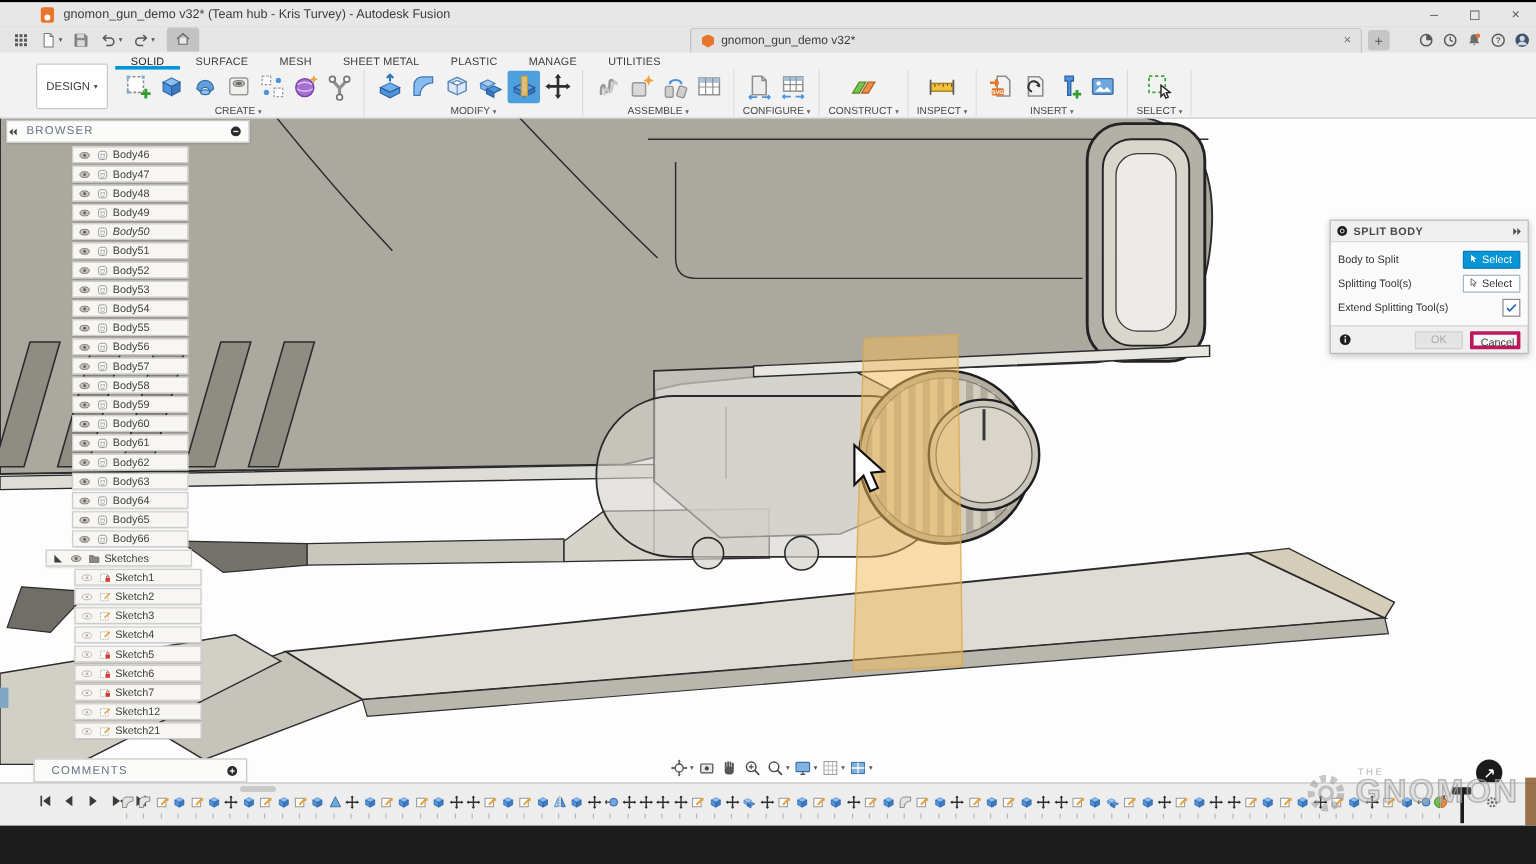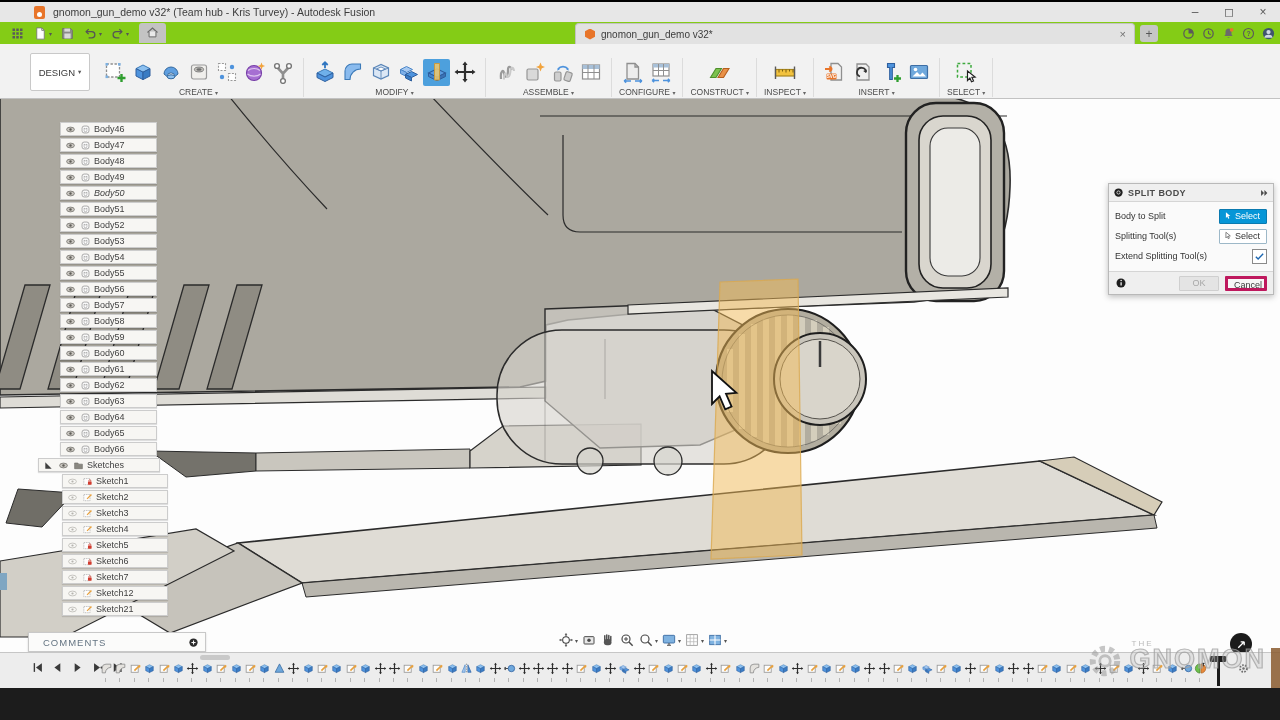--- a/index.html
+++ b/index.html
@@ -9,21 +9,21 @@
   #topline{position:absolute;left:0;top:0;width:1280px;height:2px;background:#000;}
   #titlebar{position:absolute;left:0;top:2px;width:1280px;height:20px;background:#e7e7e7;
             display:flex;align-items:center;border-bottom:1px solid #cfcfcf;}
   #app-ico{width:11px;height:13px;background:#e8752a;border-radius:2px;margin-left:34px;position:relative;}
   #app-ico::after{content:"";position:absolute;left:3px;bottom:2px;width:5px;height:5px;border-radius:50%;background:#fff;}
   #title-text{font-size:10.5px;color:#3c3c3c;margin-left:8px;}
   #win-controls{margin-left:auto;display:flex;align-items:center;height:100%;}
   .winbtn{width:34px;height:100%;display:flex;align-items:center;justify-content:center;
           font-size:12px;color:#5a5a5a;cursor:default;}
   
-  #tabstrip{position:absolute;left:0;top:22px;width:1280px;height:22px;background:#84cc16;}
+  #tabstrip{position:absolute;left:0;top:22px;width:1280px;height:22px;background:#e5e5e5;}
   #qat{position:absolute;left:6px;top:0;height:22px;display:flex;align-items:center;}
   .qitem{display:flex;align-items:center;margin:0 4px;}
   .qitem .caret{font-size:6px;color:#555;margin-left:1px;}
   #qat-home{background:#c3c3c3;border-radius:3px 3px 0 0;padding:2px 6px 3px;margin-left:6px;}
   #doctab{position:absolute;left:575px;top:1px;width:560px;height:21px;background:#e2e2e2;
           border-radius:4px 4px 0 0;display:flex;align-items:center;border:1px solid #c2c2c2;border-bottom:none;box-sizing:border-box;}
   .cube-ico{width:10px;height:11px;background:#e8752a;margin-left:9px;
             clip-path:polygon(50% 0,100% 25%,100% 75%,50% 100%,0 75%,0 25%);}
   #doctab-label{font-size:10px;color:#3c3c3c;margin-left:6px;}
   #tab-close{margin-left:auto;margin-right:8px;font-size:11px;color:#707070;}
@@ -219,20 +219,29 @@
           </svg>
         </div>
       </div>
   </div>
 
   <div id="ribbon">
     <div id="design-btn">
       <span>DESIGN</span>
       <span class="caret">▾</span>
     </div>
+    <div id="rtabs">
+        <div class="rtab active" style="border-bottom-color: rgb(6, 150, 215);">SOLID</div>
+        <div class="rtab">SURFACE</div>
+        <div class="rtab">MESH</div>
+        <div class="rtab">SHEET METAL</div>
+        <div class="rtab">PLASTIC</div>
+        <div class="rtab">MANAGE</div>
+        <div class="rtab">UTILITIES</div>
+      </div>
     <div id="rgroups">
         <div class="rgroup">
           <div class="rg-icons">
             <div class="ric">
               <svg viewBox="0 0 24 24" width="24" height="24" aria-hidden="true">
                 <rect x="3.5" y="4" width="13" height="13" fill="#fefefe" stroke="#8f8f8f" stroke-width="1.3" stroke-dasharray="2.4,1.6"></rect>
                 <rect x="2.5" y="3" width="2.6" height="2.6" fill="#7db0e0"></rect>
                 <rect x="15" y="3" width="2.6" height="2.6" fill="#7db0e0"></rect>
                 <rect x="2.5" y="15.5" width="2.6" height="2.6" fill="#7db0e0"></rect>
                 <path d="M18.5,14 V22 M14.5,18 H22.5" stroke="#2f9e2f" stroke-width="2.4"></path>
@@ -531,20 +540,34 @@
         <path d="M18,390 L74,394 L42,428 L6,424 Z" fill="#706e67" stroke="#2b2b2b" stroke-width="1"></path>
         <path d="M0,462 L196,430 L234,452 L64,538 L0,538 Z" fill="#d2cfc7" stroke="#2b2b2b" stroke-width="1.2"></path>
         <rect x="0" y="474" width="7" height="17" fill="#7fa6c2"></rect>
       </g>
 
       <path d="M720,183 L798,180 L802,456 L711,460 Z" fill="#f1ba55" fill-opacity="0.5" stroke="#dba94f" stroke-opacity="0.8" stroke-width="1.2"></path>
 
       <path d="M712,272 l0,33 l7.6,-7.6 l5.6,13 l6.4,-2.8 l-5.6,-12.8 l10.4,-1 Z" fill="#fff" stroke="#111" stroke-width="1.8"></path>
     </svg>
 
+    <div id="browser-head">
+      <span class="ic-l">
+          <svg viewBox="0 0 24 24" width="10" height="10" aria-hidden="true">
+            <path d="M11,5 L4,12 L11,19 Z M19,5 L12,12 L19,19 Z" fill="#4a4a4a"></path>
+          </svg>
+        </span>
+      <span class="ttl">BROWSER</span>
+      <span class="right">
+          <svg viewBox="0 0 24 24" width="11" height="11" aria-hidden="true">
+            <circle cx="12" cy="12" r="9" fill="#2b2b2b"></circle>
+            <rect x="7.5" y="11" width="9" height="2.2" fill="#fff"></rect>
+          </svg>
+        </span>
+    </div>
     <div id="browser-rows">
         <div class="brow" style="left: 60px; top: 23px; width: 97px;">
           <span class="ic">
             <svg viewBox="0 0 24 24" width="11" height="11" aria-hidden="true">
               <ellipse cx="12" cy="12" rx="8.5" ry="5.2" fill="#c7c4be" stroke="#6f6d68" stroke-width="1.6"></ellipse>
               <circle cx="12" cy="12" r="2.6" fill="#5f5d58"></circle>
             </svg>
           </span>
           <span class="ic">
             <svg viewBox="0 0 24 24" width="11" height="11" aria-hidden="true">

